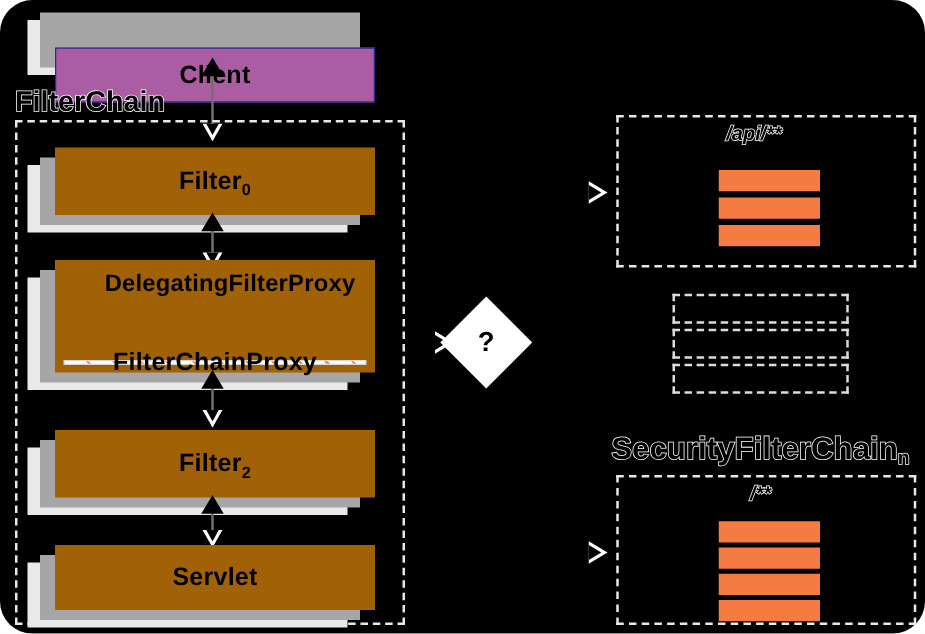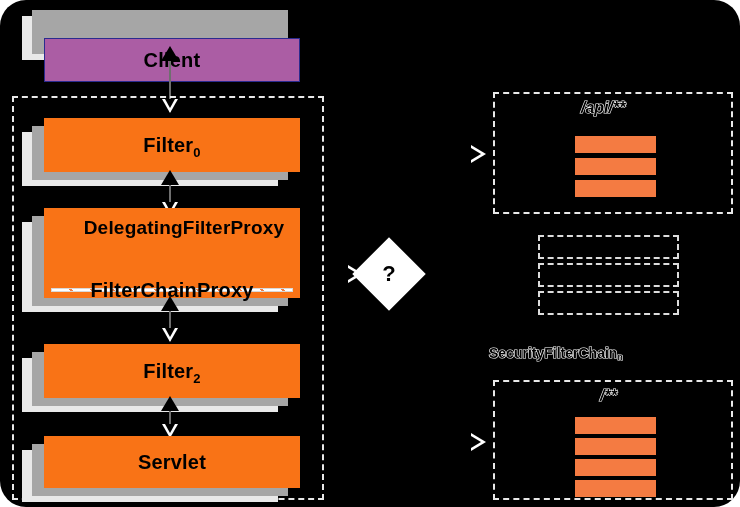--- a/index.html
+++ b/index.html
@@ -6,21 +6,21 @@
   html,body{margin:0;padding:0;background:#ffffff;}
   body{font-family:"Liberation Sans",sans-serif;}
   #stage{position:relative;width:740px;height:507px;overflow:hidden;background:#ffffff;}
   .panel{position:absolute;left:0;top:0;width:740px;height:507px;background:#000000;border-radius:26px;}
 
   
   .card{position:absolute;}
   .card .sh2,.card .sh1{position:absolute;left:-22px;top:14px;width:100%;height:100%;background:#e9e9e9;}
   .card .sh1{left:-12px;top:8px;background:#a6a6a6;}
   .card .face{position:absolute;left:0;top:0;width:100%;height:100%;
-       background:#f97316;box-sizing:border-box;display:flex;align-items:center;justify-content:center;}
+       background:#a16207;box-sizing:border-box;display:flex;align-items:center;justify-content:center;}
   .card .face.client{background:#ab5da4;border:1.5px solid #2b2b8f;margin-top:36px;}
   .card .label{color:#000;font-weight:bold;font-size:20px;line-height:1;letter-spacing:.2px;}
   .card .label sub{font-size:13px;vertical-align:baseline;position:relative;top:5px;font-weight:bold;}
 
   
   .dfp .face{display:block;}
   .dfp .title{height:38px;display:flex;align-items:center;justify-content:center;padding-left:24px;}
   .dfp .inner{position:absolute;left:7px;right:7px;top:40px;bottom:6px;background:#ffffff;
       border:1px solid #d8d8d8;display:flex;align-items:center;justify-content:center;
       background-image:repeating-linear-gradient(45deg,
@@ -72,20 +72,21 @@
     <div class="sh1"></div>
     <div class="face client">
       <span class="label">Client</span>
     </div>
   </div>
 
   <div class="shaft" style="left:169px;top:50px;height:62px;"></div>
   <div class="head-up" style="left:161px;top:46px;"></div>
   <div class="head-down-open" style="left:162px;top:99px;"></div>
 
+  <div class="outlined" style="left:12px;top:68px;font-size:23px;">FilterChain</div>
 
   <div class="dashbox" style="left:12px;top:96px;width:312px;height:404px;"></div>
 
   <div class="card" style="left:44px;top:118px;width:256px;height:54px;">
     <div class="sh2"></div>
     <div class="sh1"></div>
     <div class="face">
       <span class="label"><span>Filter</span><sub>0</sub></span>
     </div>
   </div>
@@ -143,21 +144,21 @@
   <div class="outlined" style="left:581px;top:99px;font-size:16px;font-style:italic;">/api/**</div>
 
   <div class="bar" style="left:575px;top:136px;width:81px;height:17px;"></div>
   <div class="bar" style="left:575px;top:158px;width:81px;height:17px;"></div>
   <div class="bar" style="left:575px;top:180px;width:81px;height:17px;"></div>
 
   <div class="dashbox thin" style="left:538px;top:235px;width:141px;height:24px;"></div>
   <div class="dashbox thin" style="left:538px;top:263px;width:141px;height:24px;"></div>
   <div class="dashbox thin" style="left:538px;top:291px;width:141px;height:24px;"></div>
 
-  <div class="outlined" style="left:489px;top:345px;font-size:14px;"><span>SecurityFilterChain</span><sub>n</sub></div>
+  <div class="outlined" style="left:489px;top:345px;font-size:25px;"><span>SecurityFilterChain</span><sub>n</sub></div>
 
   <div class="tri-right" style="left:471px;top:433px;"></div>
 
   <div class="dashbox" style="left:493px;top:380px;width:240px;height:120px;"></div>
 
   <div class="outlined" style="left:600px;top:387px;font-size:16px;font-style:italic;">/**</div>
 
   <div class="bar" style="left:575px;top:417px;width:81px;height:17px;"></div>
   <div class="bar" style="left:575px;top:438px;width:81px;height:17px;"></div>
   <div class="bar" style="left:575px;top:459px;width:81px;height:17px;"></div>

